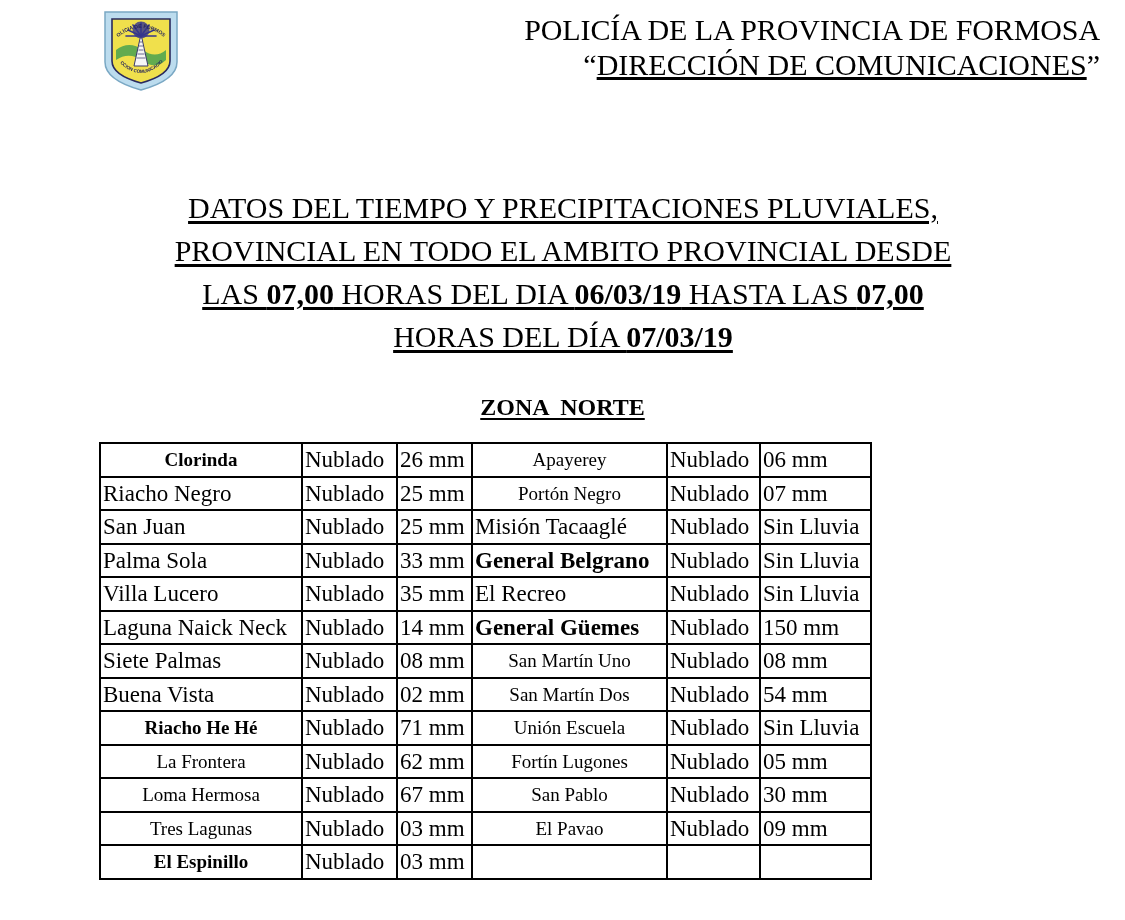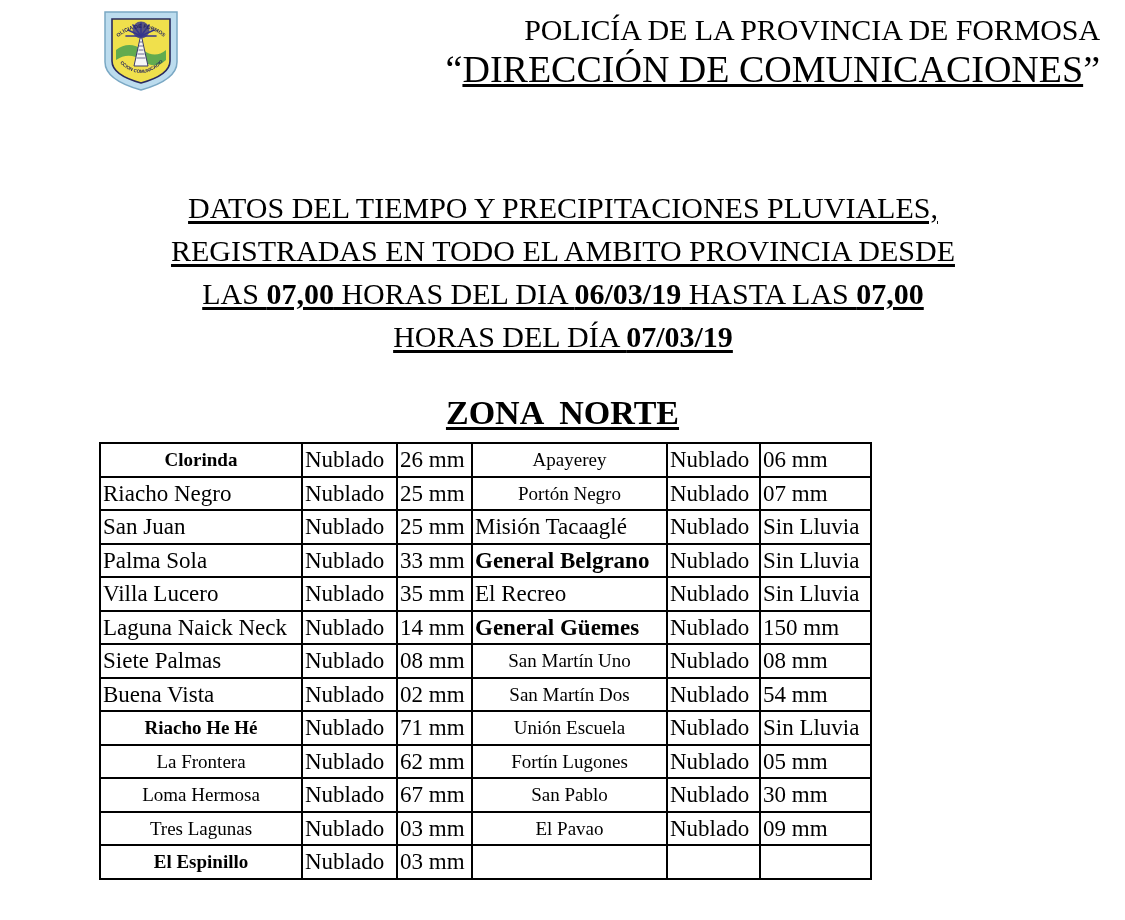--- a/index.html
+++ b/index.html
@@ -38,21 +38,21 @@
     width: 910px;
     text-align: right;
     line-height: 1.17;
   }
   .org-line1 {
     font-size: 30px;
     letter-spacing: -0.1px;
     white-space: nowrap;
   }
   .org-line2 {
-    font-size: 38px;
+    font-size: 30px;
     white-space: nowrap;
   }
   .org-line2 .ul {
     text-decoration: underline;
     text-underline-offset: 2px;
   }
 
   
   .doc-title {
     position: absolute;
@@ -75,21 +75,21 @@
 
   
   .zona {
     position: absolute;
     left: 0;
     top: 394px;
     width: 1125px;
     text-align: center;
   }
   .zona span {
-    font-size: 34px;
+    font-size: 24px;
     font-weight: bold;
     text-decoration: underline;
     text-underline-offset: 3px;
     white-space: pre;
   }
 
   
   .wx-table {
     position: absolute;
     left: 99px;
@@ -158,21 +158,21 @@
   </div>
 
   <div class="org-title">
     <div class="org-line1">POLICÍA DE LA PROVINCIA DE FORMOSA</div>
     <div class="org-line2"><span>“</span><span class="ul">DIRECCIÓN DE COMUNICACIONES</span><span>”</span></div>
   </div>
 </div>
 
 <div class="doc-title">
   <span class="tl u">DATOS DEL TIEMPO Y PRECIPITACIONES PLUVIALES,</span>
-  <span class="tl u">REGISTRADAS EN TODO EL AMBITO PROVINCIA DESDE</span>
+  <span class="tl u">PROVINCIAL EN TODO EL AMBITO PROVINCIAL DESDE</span>
   <span class="tl u"><span>LAS </span><b>07,00</b><span> HORAS DEL DIA </span><b>06/03/19</b><span> HASTA LAS </span><b>07,00</b></span>
   <span class="tl u"><span>HORAS DEL DÍA </span><b>07/03/19</b></span>
 </div>
 
 <div class="zona">
   <span>ZONA  NORTE</span>
 </div>
 
 <table class="wx-table">
   <tbody>

